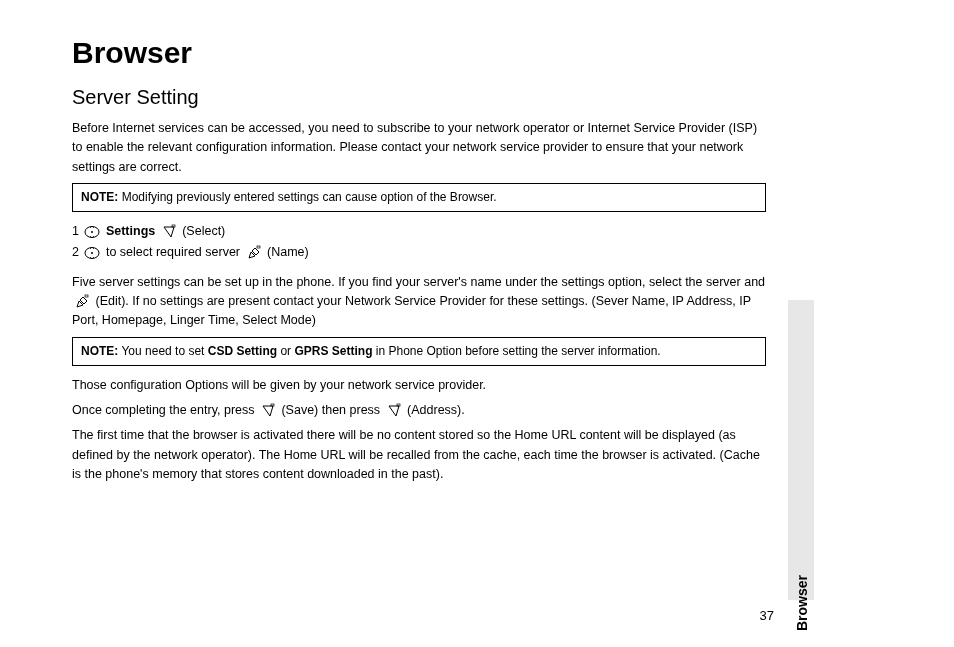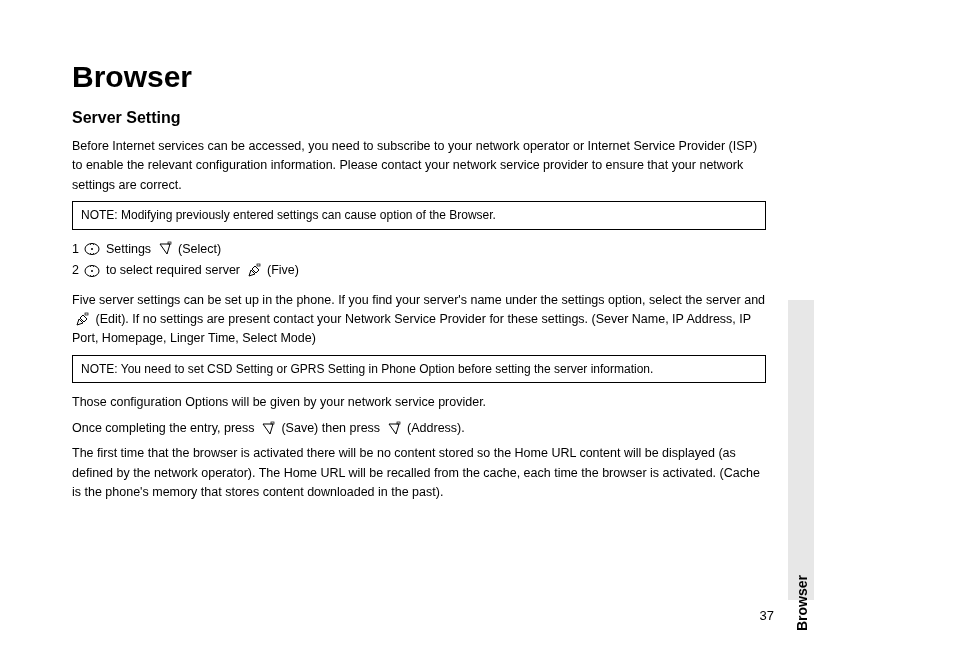--- a/index.html
+++ b/index.html
@@ -10,21 +10,21 @@
     height: 647px;
     background: #fff;
     font-family: Arial, Helvetica, sans-serif;
     color: #000;
     position: relative;
   }
   .page {
     position: relative;
     width: 814px;
     height: 647px;
-    padding: 60px 48px 30px 72px;
+    padding: 36px 48px 30px 72px;
   }
   .chapter-title {
     font-size: 30px;
     font-weight: bold;
     margin: 0 0 12px 0;
   }
   .columns {
     display: flex;
     gap: 20px;
   }
@@ -34,33 +34,33 @@
     font-size: 10px;
     line-height: 1.35;
     padding-top: 30px;
   }
   .main {
     flex: 1;
     font-size: 12.5px;
     line-height: 1.55;
   }
   .section-title {
-    font-size: 16px;
-    font-weight: bold;
+    font-size: 20px;
+    font-weight: normal;
     margin: 0 0 6px 0;
   }
   .para { margin: 0 0 6px 0; }
   .note-box {
     border: 1px solid #000;
     padding: 5px 8px;
     margin: 6px 0 10px 0;
     font-size: 12px;
     line-height: 1.4;
   }
-  .bold { font-weight: normal; }
+  .bold { font-weight: bold; }
   .step-line { margin: 2px 0; }
   .icon {
     display: inline-block;
     vertical-align: middle;
     margin: 0 2px;
   }
   .side-tab {
     position: absolute;
     right: 0;
     top: 300px;
@@ -135,21 +135,21 @@
               <path d="M6 4 L8 2 L10 4 M6 12 L8 14 L10 12" fill="none" stroke="#000" stroke-width="0.8"></path>
             </svg>
         </span>
         <span>to select required server</span>
         <span class="icon">
           <svg width="16" height="16" viewBox="0 0 16 16">
               <path d="M3 13 L5 7 L9 11 L3 13 Z M6 6 L10 10 L13 7 L9 3 Z" fill="none" stroke="#000" stroke-width="1"></path>
               <rect x="11" y="1" width="3" height="2" fill="none" stroke="#000" stroke-width="0.7"></rect>
             </svg>
         </span>
-        <span>(Five)</span>
+        <span>(Name)</span>
       </div>
 
       <p class="para">
         <span>Five server settings can be set up in the phone. If you find your server's name under the settings option, select the server and </span>
         <span class="icon">
           <svg width="16" height="16" viewBox="0 0 16 16">
               <path d="M3 13 L5 7 L9 11 L3 13 Z M6 6 L10 10 L13 7 L9 3 Z" fill="none" stroke="#000" stroke-width="1"></path>
               <rect x="11" y="1" width="3" height="2" fill="none" stroke="#000" stroke-width="0.7"></rect>
             </svg>
         </span>

